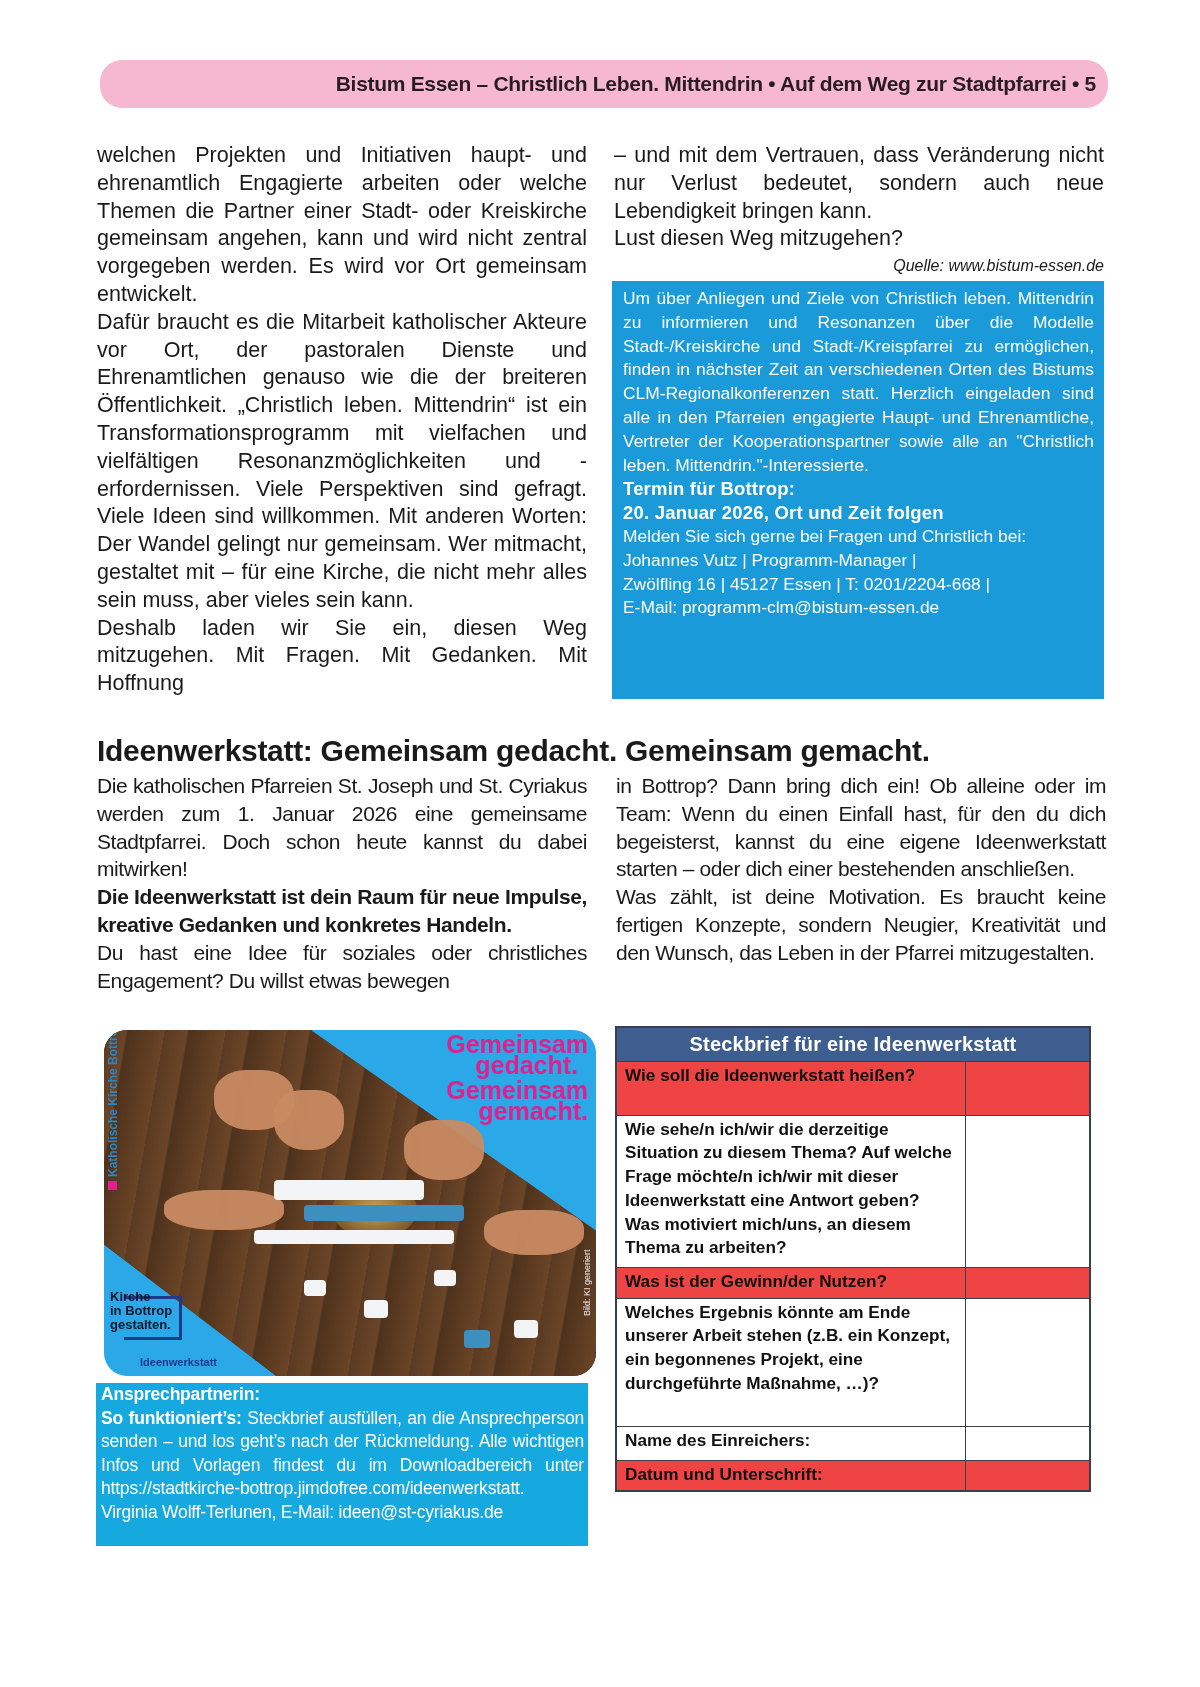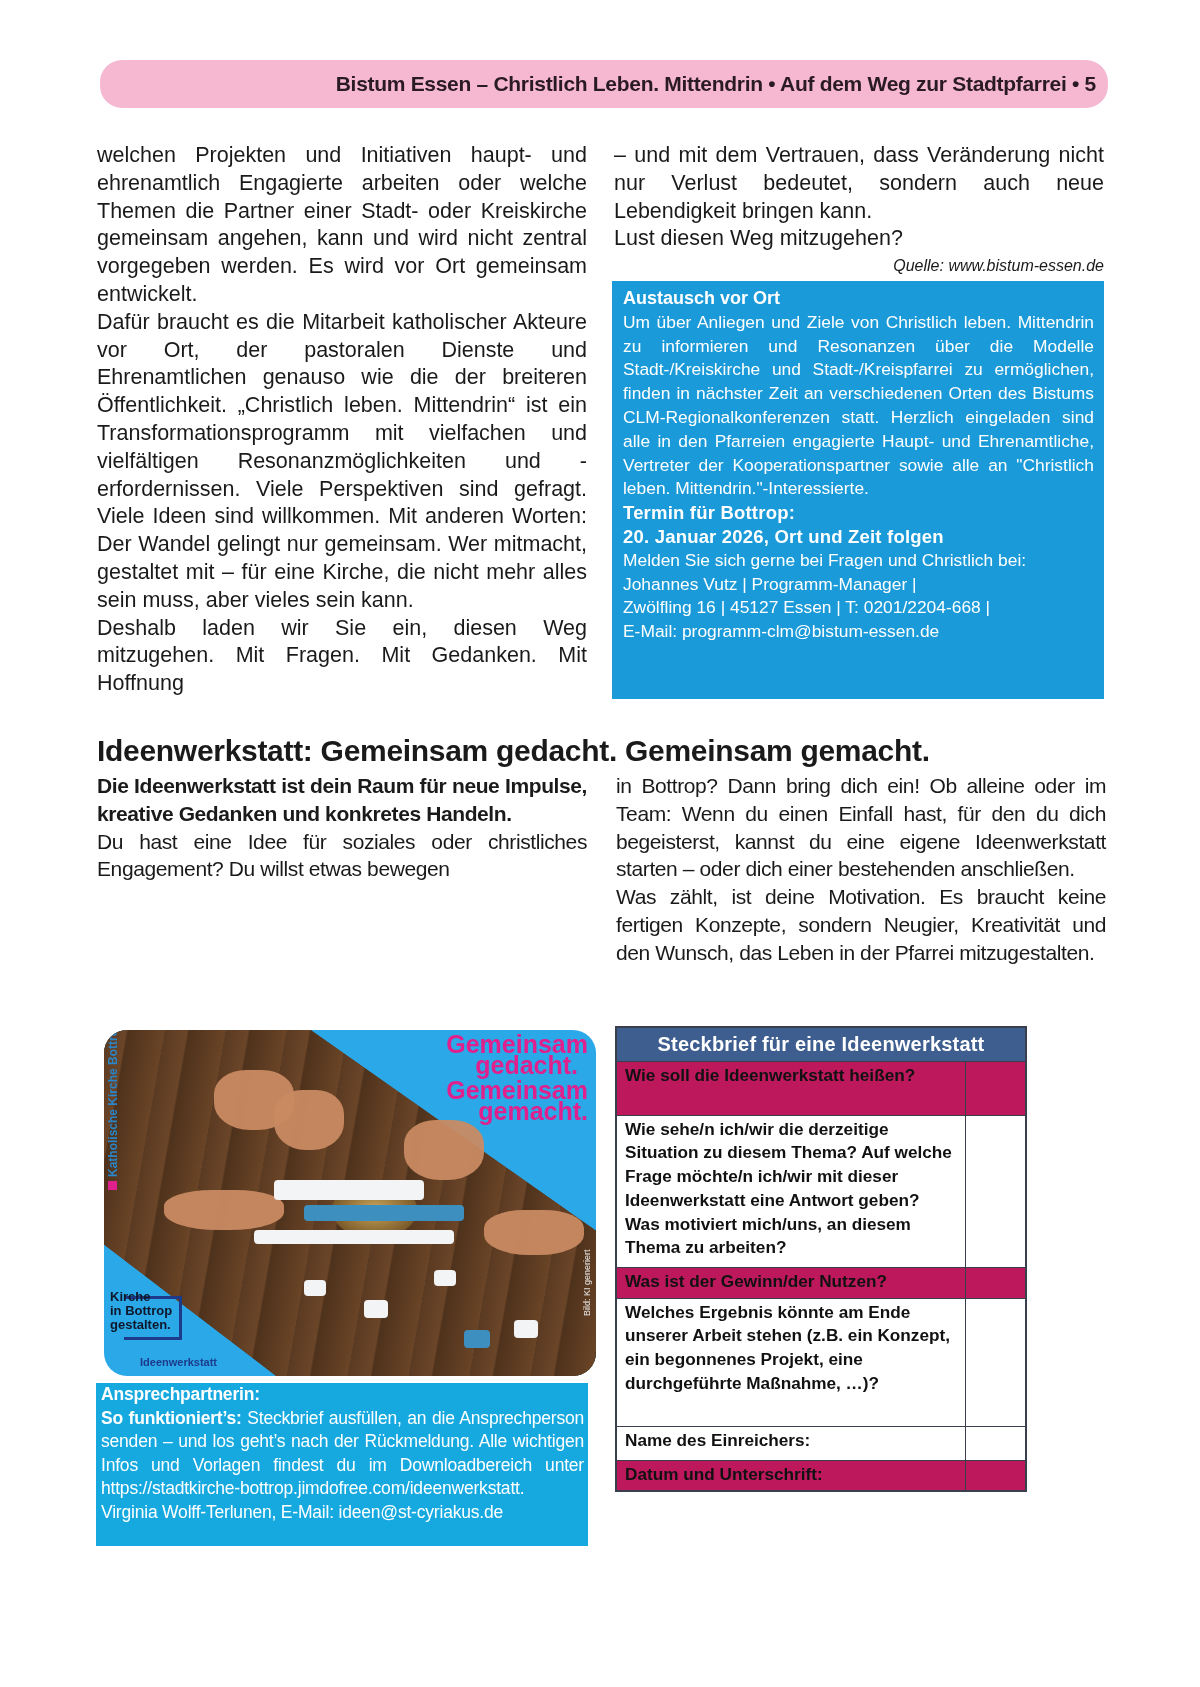--- a/index.html
+++ b/index.html
@@ -73,33 +73,33 @@
   .logo .logo-sub { position: absolute; left: 30px; bottom: 2px; font-size: 11px; font-weight: bold; color: #1e3a8a; }
 
   .info-box {
     position: absolute; left: 96px; top: 1383px; width: 492px; height: 163px;
     background: #16a9e0; color: #ffffff; padding: 0 4px 0 5px;
     font-size: 17.5px; line-height: 23.6px; text-align: justify; letter-spacing: -0.2px;
   }
   .info-box b { font-weight: bold; }
 
   .steckbrief {
-    position: absolute; left: 615px; top: 1026px; width: 412px;
+    position: absolute; left: 615px; top: 1026px; width: 476px;
     border-collapse: collapse; border: 2px solid #3a3f4d;
   }
   .steckbrief th {
     background: #3d5e8e; color: #ffffff; font-size: 20px; font-weight: bold; height: 34px;
     text-align: center; border: 1px solid #3a3f4d; letter-spacing: 0.2px;
   }
   .steckbrief td {
     border: 1px solid #3a3f4d; vertical-align: top; padding: 2px 6px 2px 8px;
     font-weight: bold; font-size: 17.2px; line-height: 23.8px; color: #111;
   }
   .steckbrief td.q { width: 349px; }
-  .steckbrief tr.shade td { background: #be185d; }
+  .steckbrief tr.shade td { background: #ef4444; }
   .steckbrief tr.plain td { background: #ffffff; }
 </style>
 </head>
 <body>
 
 <div class="header-bar">
   <span>Bistum Essen – Christlich Leben. Mittendrin • Auf dem Weg zur Stadtpfarrei  • 5</span>
 </div>
 
 <div class="col col-left-top">
@@ -108,33 +108,33 @@
   <p>Deshalb laden wir Sie ein, diesen Weg mitzugehen. Mit Fragen. Mit Gedanken. Mit Hoffnung</p>
 </div>
 
 <div class="col col-right-top">
   <p>– und mit dem Vertrauen, dass Veränderung nicht nur Verlust bedeutet, sondern auch neue Lebendigkeit bringen kann.</p>
   <p style="text-align:left">Lust diesen Weg mitzugehen?</p>
   <p class="source">Quelle: www.bistum-essen.de</p>
 </div>
 
 <div class="blue-box">
-  <div class="b-title">Austausch vor Ort</div>
   <div>Um über Anliegen und Ziele von Christlich leben. Mittendrin zu informieren und Resonanzen über die Modelle Stadt-/Kreiskirche und Stadt-/Kreispfarrei zu ermöglichen, finden in nächster Zeit an verschiedenen Orten des Bistums CLM-Regionalkonferenzen statt. Herzlich eingeladen sind alle in den Pfarreien engagierte Haupt- und Ehrenamtliche, Vertreter der Kooperationspartner sowie alle an "Christlich leben. Mittendrin."-Interessierte.</div>
   <div class="b-strong left">Termin für Bottrop:</div>
   <div class="b-strong left">20. Januar 2026, Ort und Zeit folgen</div>
   <div>Melden Sie sich gerne bei Fragen und Christlich bei:</div>
   <div class="left">Johannes Vutz | Programm-Manager |</div>
   <div class="left">Zwölfling 16 | 45127 Essen | T: 0201/2204-668 |</div>
   <div class="left">E-Mail: programm-clm@bistum-essen.de</div>
 </div>
 
 <h1 class="headline">Ideenwerkstatt: Gemeinsam gedacht. Gemeinsam gemacht.</h1>
 
 <div class="col2 col2-left">
+  <p>Die katholischen Pfarreien St. Joseph und St. Cyriakus werden zum 1. Januar 2026 eine gemeinsame Stadtpfarrei. Doch schon heute kannst du dabei mitwirken!</p>
   <p><b>Die Ideenwerkstatt ist dein Raum für neue Impulse, kreative Gedanken und konkretes Handeln.</b></p>
   <p>Du hast eine Idee für soziales oder christliches Engagement? Du willst etwas bewegen</p>
 </div>
 
 <div class="col2 col2-right">
   <p>in Bottrop? Dann bring dich ein! Ob alleine oder im Team: Wenn du einen Einfall hast, für den du dich begeisterst, kannst du eine eigene Ideenwerkstatt starten – oder dich einer bestehenden anschließen.</p>
   <p>Was zählt, ist deine Motivation. Es braucht keine fertigen Konzepte, sondern Neugier, Kreativität und den Wunsch, das Leben in der Pfarrei mitzugestalten.</p>
 </div>
 
 <div class="photo">

